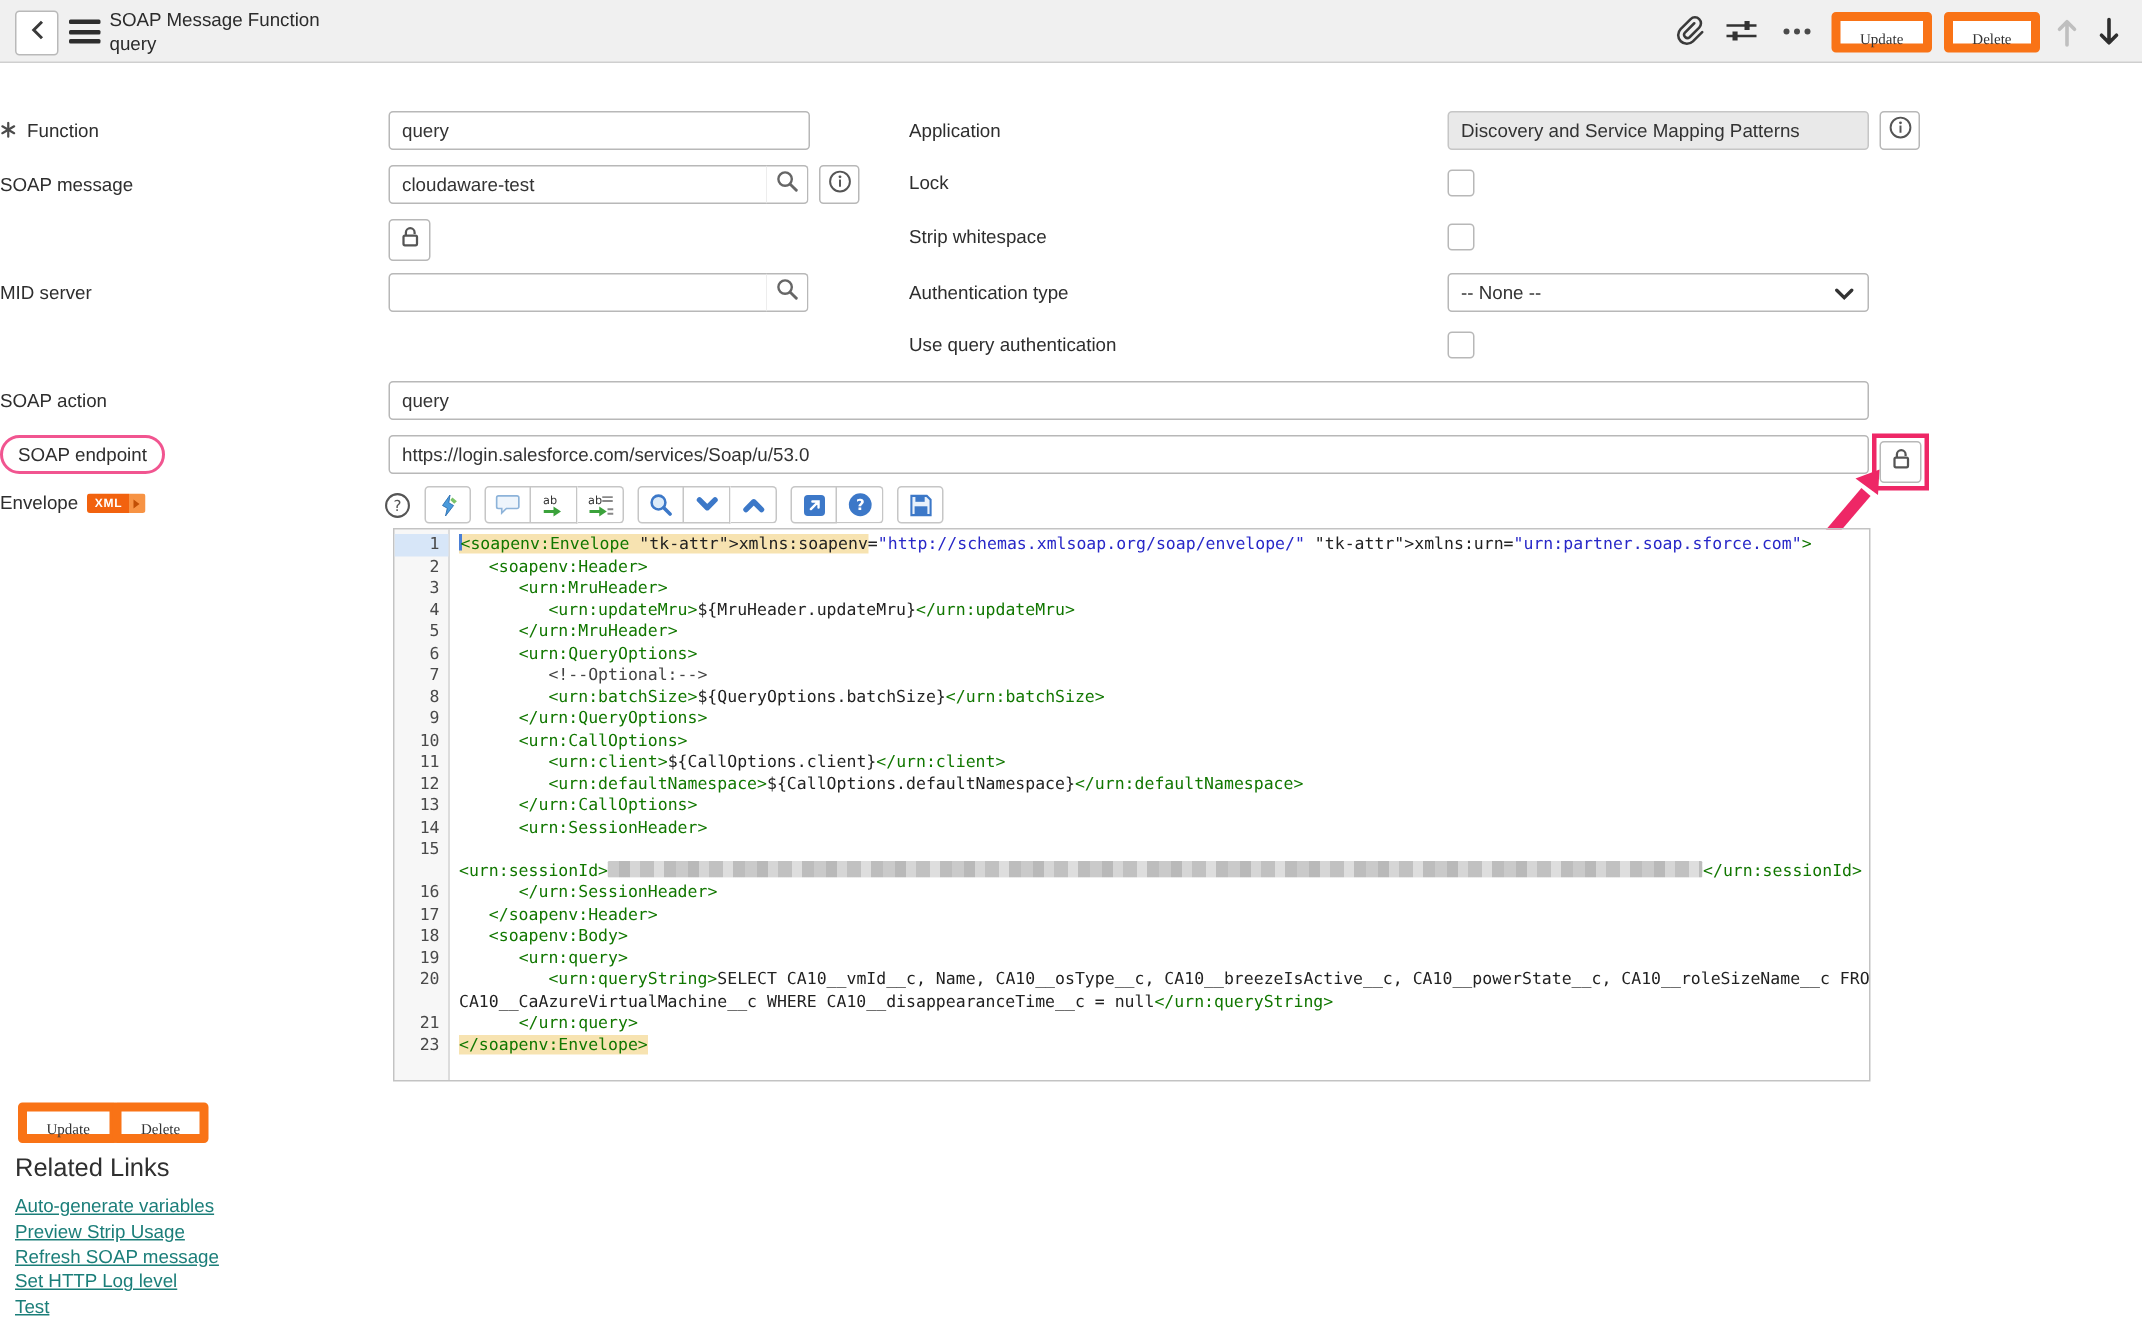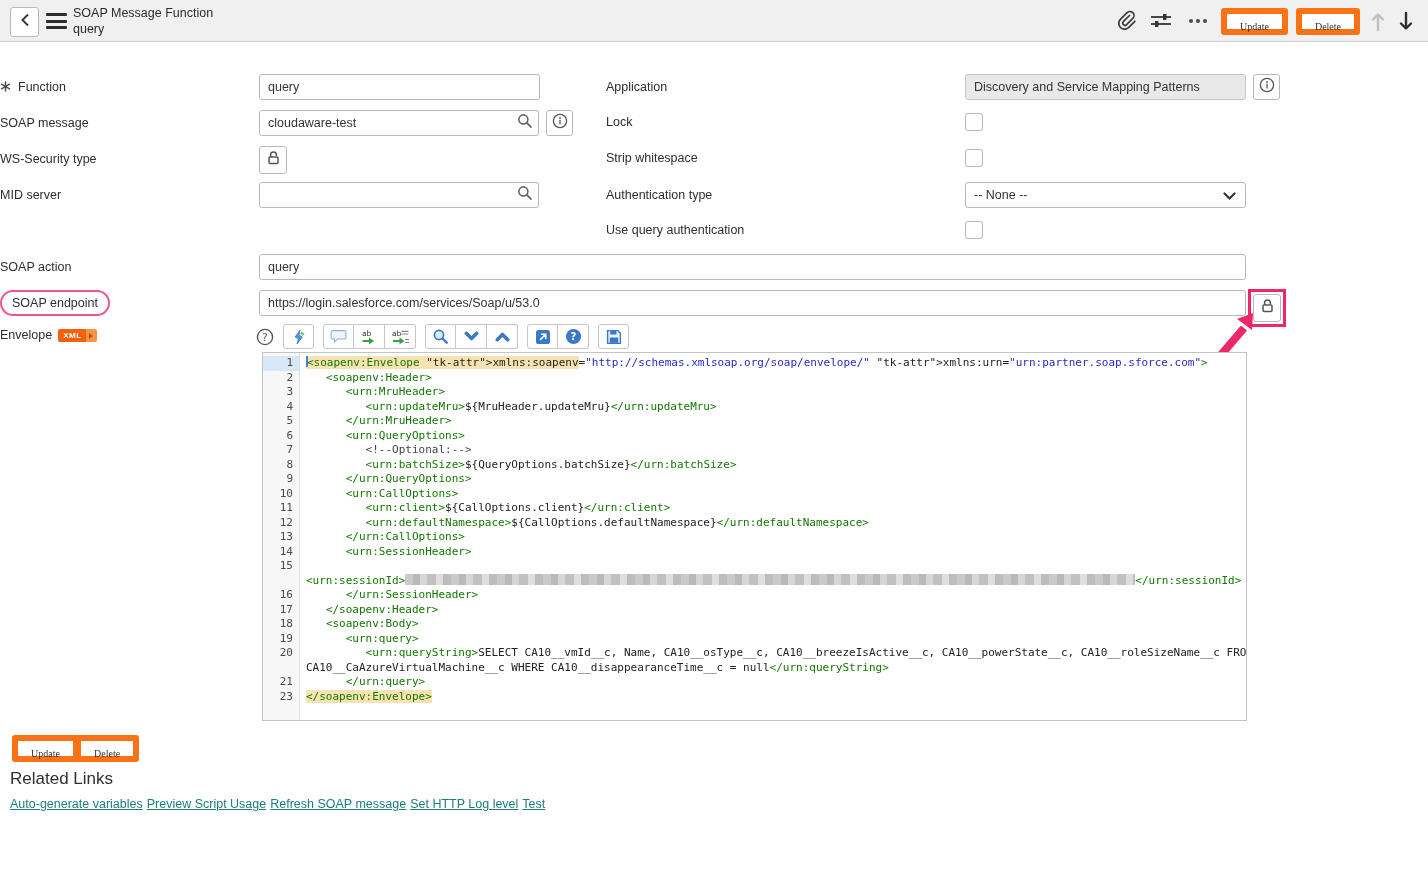--- a/index.html
+++ b/index.html
@@ -58,21 +58,21 @@
   .tk-str{color:#2828c8;}
   .tk-com{color:#444;}
   .line-hl{background:#f7e3b1;}
   .caret{display:inline-block;width:2px;height:11px;background:#4a7fd6;vertical-align:-1px;margin-right:-1px;}
   .blur-block{display:inline-block;vertical-align:-1px;width:730px;height:11px;border-radius:1px;
     background-image:repeating-linear-gradient(90deg,#cacaca 0 8px,#b9b9b9 8px 15px,#d6d6d6 15px 22px,#c1c1c1 22px 31px,#dedede 31px 38px,#bdbdbd 38px 46px),repeating-linear-gradient(0deg,rgba(255,255,255,.35) 0 3px,rgba(110,110,110,.28) 3px 7px);}
   
   .f-btn1{position:absolute;left:12px;top:735px;}
   .f-btn2{position:absolute;left:75px;top:735px;}
   .rl-title{position:absolute;left:10px;top:769px;font-size:17px;color:#2f2f2f;}
-  .rl-list{position:absolute;left:10px;top:798px;display:flex;flex-direction:row;gap:4px;}
+  .rl-list{position:absolute;left:10px;top:798px;display:flex;flex-direction:column;gap:4px;}
   .rlink{font-size:12.5px;color:#1b7e79;text-decoration:underline;line-height:12.8px;}
 </style>
 </head>
 <body>
 
 <div id="app">
 
   <div class="topbar">
     <div class="back-btn">
       <span><svg width="10" height="14" viewBox="0 0 10 14">
@@ -144,21 +144,20 @@
         </svg></span>
     </span>
   <span class="infobtn" style="left:546px;top:110px">
       <span><svg width="16" height="16" viewBox="0 0 16 16">
           <circle cx="8" cy="8" r="6.6" fill="none" stroke="#555" stroke-width="1.3"></circle>
           <circle cx="8" cy="4.9" r=".95" fill="#555"></circle>
           <rect x="7.35" y="6.7" width="1.3" height="4.8" fill="#555"></rect>
         </svg></span>
     </span>
 
-  <div class="lbl lbl-l" style="top:146px">WS-Security type</div>
   <span class="sqbtn" style="left:259px;top:146px">
       <span><svg width="15" height="16" viewBox="0 0 15 16">
           <path d="M4.6 7V5a2.9 2.9 0 0 1 5.8 0v1" fill="none" stroke="#555" stroke-width="1.5"></path>
           <rect x="3" y="7" width="9" height="6.5" rx="1" fill="none" stroke="#555" stroke-width="1.5"></rect>
         </svg></span>
     </span>
 
   <div class="lbl lbl-l" style="top:182px">MID server</div>
   <input class="inp" style="left: 259px; top: 182px; width: 253px; border-radius: 3px 0px 0px 3px;" value="">
   <span class="addon" style="left:511px;top:182px">
@@ -403,19 +402,19 @@
           <span class="cl"><span class="line-hl"><span class="tk-tag">&lt;/soapenv:Envelope</span><span class="tk-tag">&gt;</span></span></span>
         </div>
       </div>
   </div>
 
   <button class="btn f-btn1">Update</button>
   <button class="btn f-btn2">Delete</button>
   <div class="rl-title">Related Links</div>
   <div class="rl-list">
       <a class="rlink" href="#">Auto-generate variables</a>
-      <a class="rlink" href="#">Preview Script Usage</a>
+      <a class="rlink" href="#">Preview Strip Usage</a>
       <a class="rlink" href="#">Refresh SOAP message</a>
       <a class="rlink" href="#">Set HTTP Log level</a>
       <a class="rlink" href="#">Test</a>
     </div>
 
 </div>
 
 </body></html>

